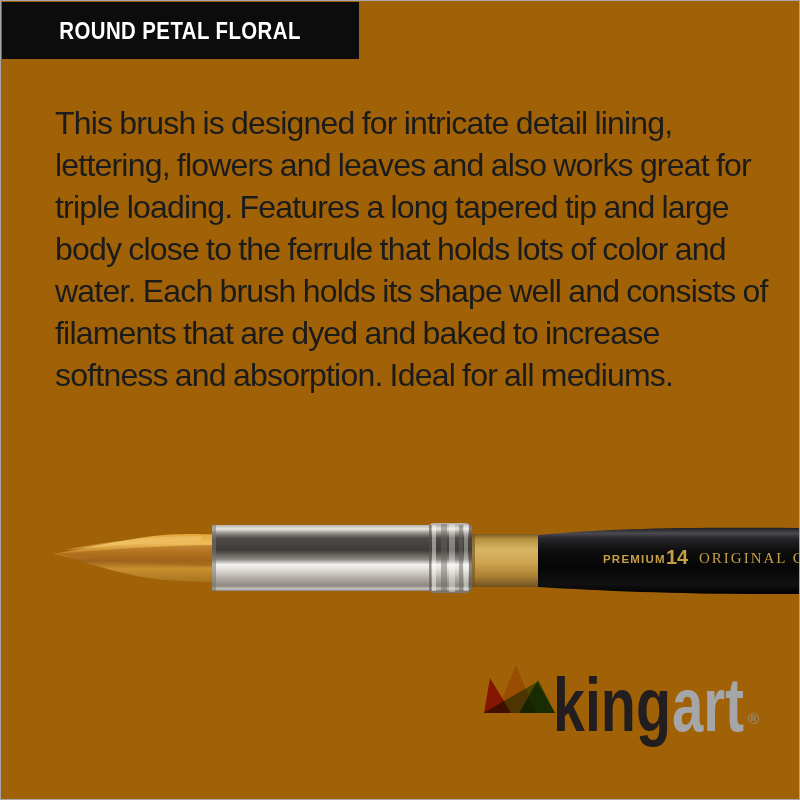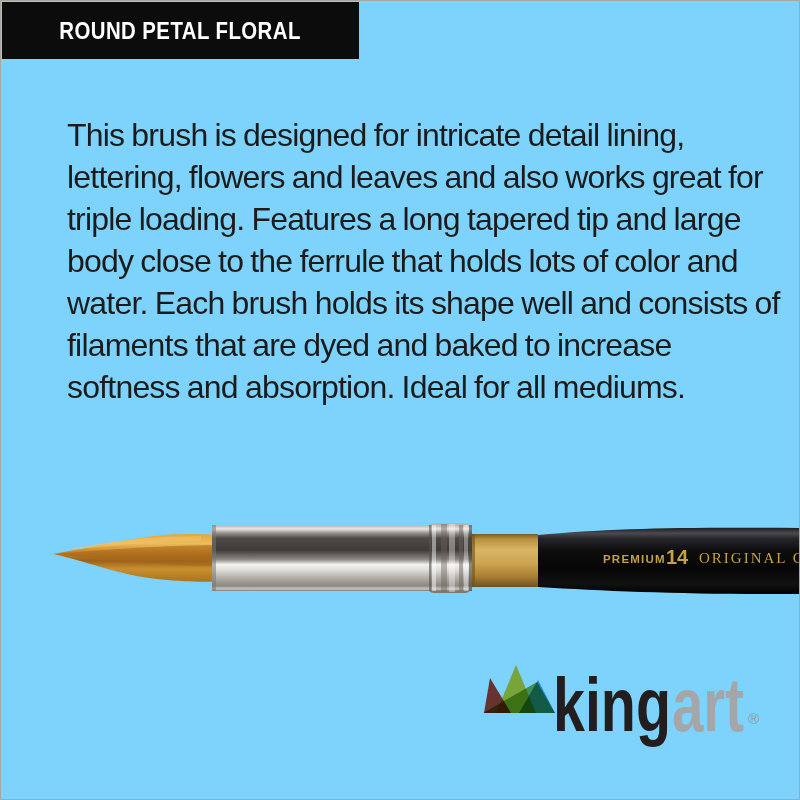--- a/index.html
+++ b/index.html
@@ -1,41 +1,41 @@
 <!DOCTYPE html>
 <html><head>
 <meta charset="utf-8">
 <style>
   html,body{margin:0;padding:0;background:#ffffff;}
   .canvas{
     position:relative;
     width:800px;height:800px;
     box-sizing:border-box;
-    background:#7dd3fc;
+    background:#a16207;
     border:1px solid #a6a6a6;
     overflow:hidden;
     font-family:"Liberation Sans", sans-serif;
   }
   .banner{
     position:absolute;left:1px;top:1px;
     width:357px;height:57px;
     background:#0c0c0c;
     display:flex;align-items:center;justify-content:center;
   }
   .banner-label{
     color:#ffffff;
     font-size:24px;
     font-weight:bold;
     letter-spacing:0.5px;
     transform:scaleX(0.85);
     white-space:nowrap;
   }
   .desc{
     position:absolute;left:50px;top:97px;
-    width:722px;margin:16px;
+    width:722px;margin:4px;
     font-size:32px;line-height:42px;
     letter-spacing:-0.8px;word-spacing:-1px;
     color:#1b1b1b;
   }
   .brush-svg{position:absolute;left:0;top:495px;width:800px;height:115px;}
   .logo-svg{position:absolute;left:470px;top:655px;width:300px;height:100px;}
   .imprint-premium{font-family:"Liberation Sans",sans-serif;font-weight:bold;font-size:11.5px;letter-spacing:1.2px;}
   .imprint-size{font-family:"Liberation Sans",sans-serif;font-weight:bold;font-size:20px;}
   .imprint-series{font-family:"Liberation Serif",serif;font-size:15px;letter-spacing:2px;}
   .logo-word{font-family:"Liberation Sans",sans-serif;font-weight:700;font-size:76px;}

